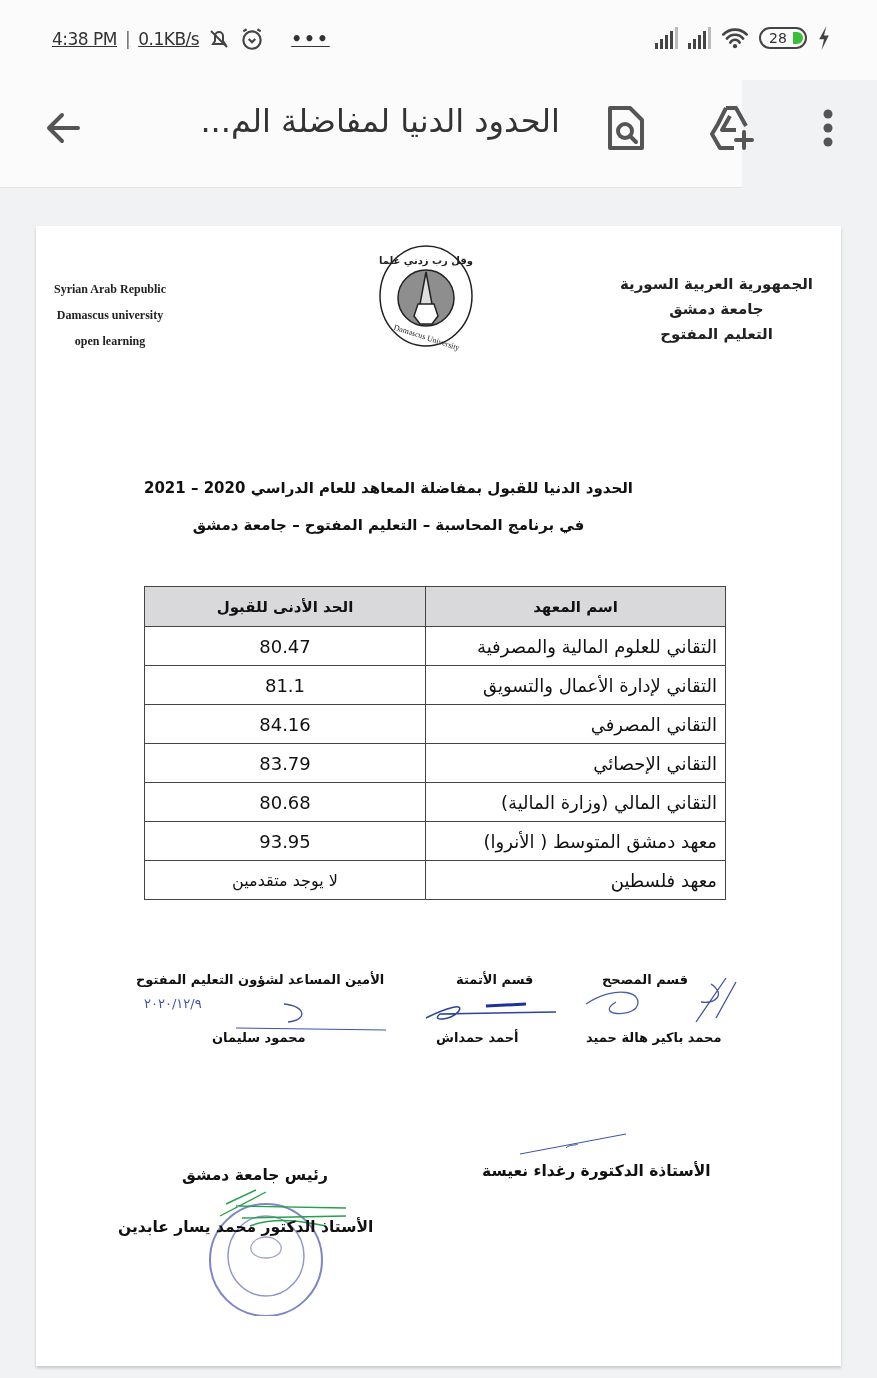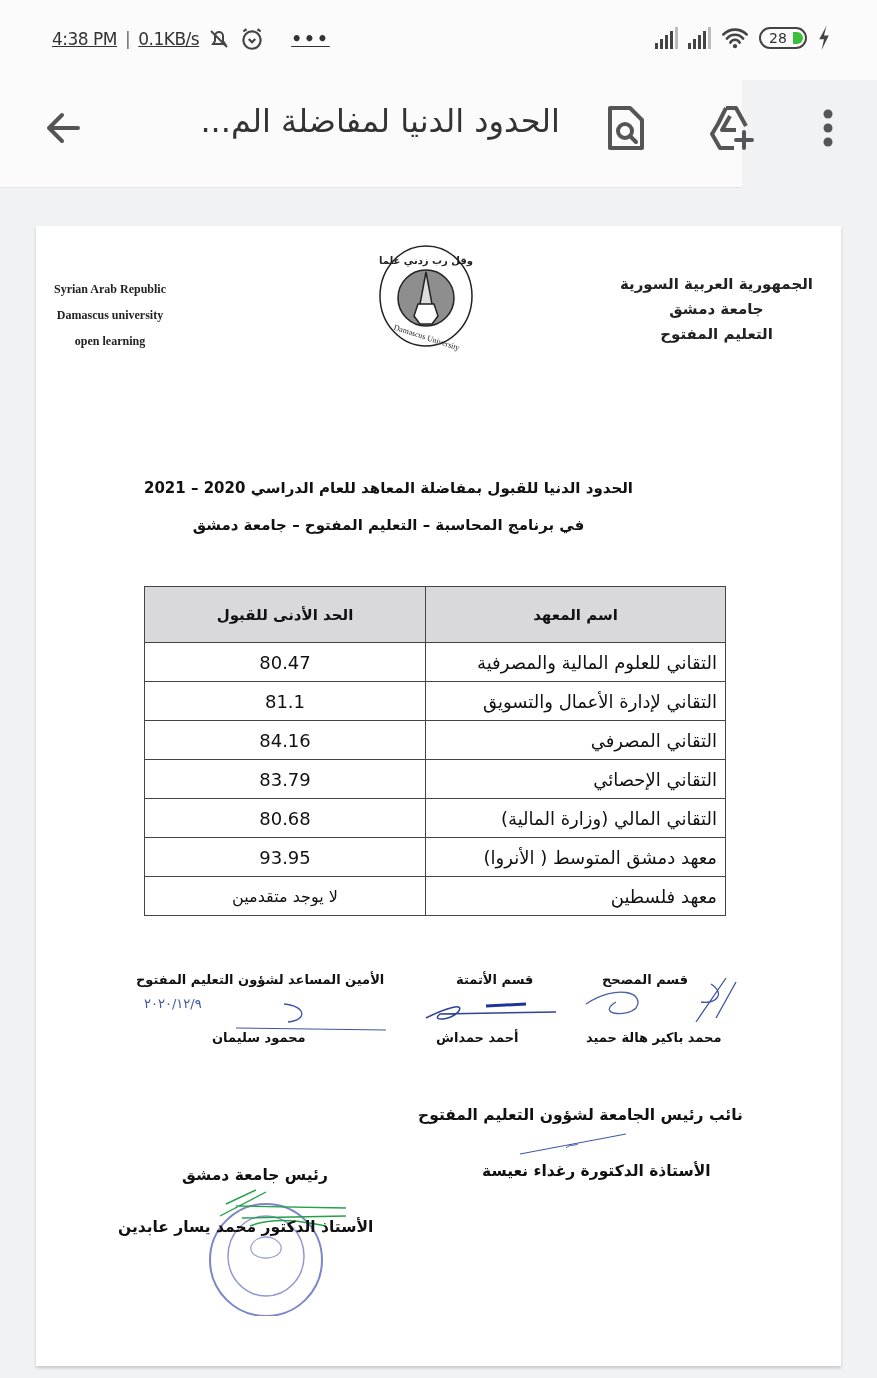--- a/index.html
+++ b/index.html
@@ -25,21 +25,21 @@
 
   .page { position: absolute; left: 36px; top: 226px; width: 805px; height: 1140px; background: #fff; box-shadow: 0 2px 3px rgba(0,0,0,0.18); }
 
   .hdr-en { position: absolute; left: 18px; top: 50px; font-family: "Liberation Serif", serif; font-weight: bold; font-size: 12px; color: #222; text-align: center; line-height: 26px; }
   .hdr-ar { position: absolute; right: 28px; top: 46px; font-family: "DejaVu Sans", sans-serif; font-weight: bold; font-size: 15px; color: #222; text-align: center; direction: rtl; line-height: 25px; }
   .logo { position: absolute; left: 340px; top: 18px; width: 100px; height: 120px; }
 
   .doc-title { position: absolute; left: 0; width: 705px; top: 244px; text-align: center; direction: rtl; font-weight: bold; font-size: 15px; color: #111; line-height: 37px; }
 
   table.results { position: absolute; left: 108px; top: 360px; width: 582px; border-collapse: collapse; direction: rtl; font-family: "DejaVu Sans", sans-serif; }
-  table.results th { background: #d9d9dc; font-weight: bold; font-size: 15px; height: 56px; border: 1.5px solid #444; color: #111; }
+  table.results th { background: #d9d9dc; font-weight: bold; font-size: 15px; height: 40px; border: 1.5px solid #444; color: #111; }
   table.results td { height: 39px; border: 1.5px solid #444; font-size: 18px; color: #111; }
   table.results td.name { text-align: right; padding-right: 8px; width: 300px; }
   table.results td.val { text-align: center; }
   table.results td.val.text { font-size: 16px; }
 
   .sig { position: absolute; direction: rtl; font-weight: bold; font-size: 13px; color: #111; text-align: center; white-space: nowrap; }
   .sigline { position: absolute; }
   .bold-lg { font-size: 15.5px; }
 </style>
 </head>
@@ -201,21 +201,20 @@
   <div class="sig" style="left:400px; top:804px;">أحمد حمداش</div>
 
   <div class="sig" style="left:100px; top:746px;">الأمين المساعد لشؤون التعليم المفتوح</div>
   <div class="sig" style="left:108px; top:770px; color:#3e54a3; font-weight:normal;">٢٠٢٠/١٢/٩</div>
   <svg class="sigline" style="left:160px; top:772px;" width="200" height="34" viewBox="0 0 200 34">
     <path d="M88 6 C110 8, 112 22, 92 24" fill="none" stroke="#3e54a3" stroke-width="1.3"></path>
     <line x1="40" y1="30" x2="190" y2="32" stroke="#3e54a3" stroke-width="1.2"></line>
   </svg>
   <div class="sig" style="left:176px; top:804px;">محمود سليمان</div>
 
-  <div class="sig bold-lg" style="left:382px; top:880px;">نائب رئيس الجامعة لشؤون التعليم المفتوح</div>
   <svg class="sigline" style="left:480px; top:904px;" width="120" height="26" viewBox="0 0 120 26">
     <path d="M4 24 L110 4 M50 18 C54 14, 58 16, 62 14" fill="none" stroke="#3e54a3" stroke-width="1"></path>
   </svg>
   <div class="sig bold-lg" style="left:422px; top:936px;margin-left:24px;">الأستاذة الدكتورة رغداء نعيسة</div>
 
   <div class="sig bold-lg" style="left:146px; top:940px;">رئيس جامعة دمشق</div>
   <svg class="sigline" style="left:160px; top:960px;" width="200" height="130" viewBox="0 0 200 130">
     <ellipse cx="70" cy="74" rx="56" ry="56" fill="none" stroke="#7d86c7" stroke-width="2"></ellipse>
     <ellipse cx="70" cy="70" rx="38" ry="40" fill="none" stroke="#8f97d0" stroke-width="1.5"></ellipse>
     <path d="M55 60 C60 48, 80 48, 85 60 C88 76, 52 76, 55 60 Z" fill="none" stroke="#9aa2d6" stroke-width="1.3"></path>

